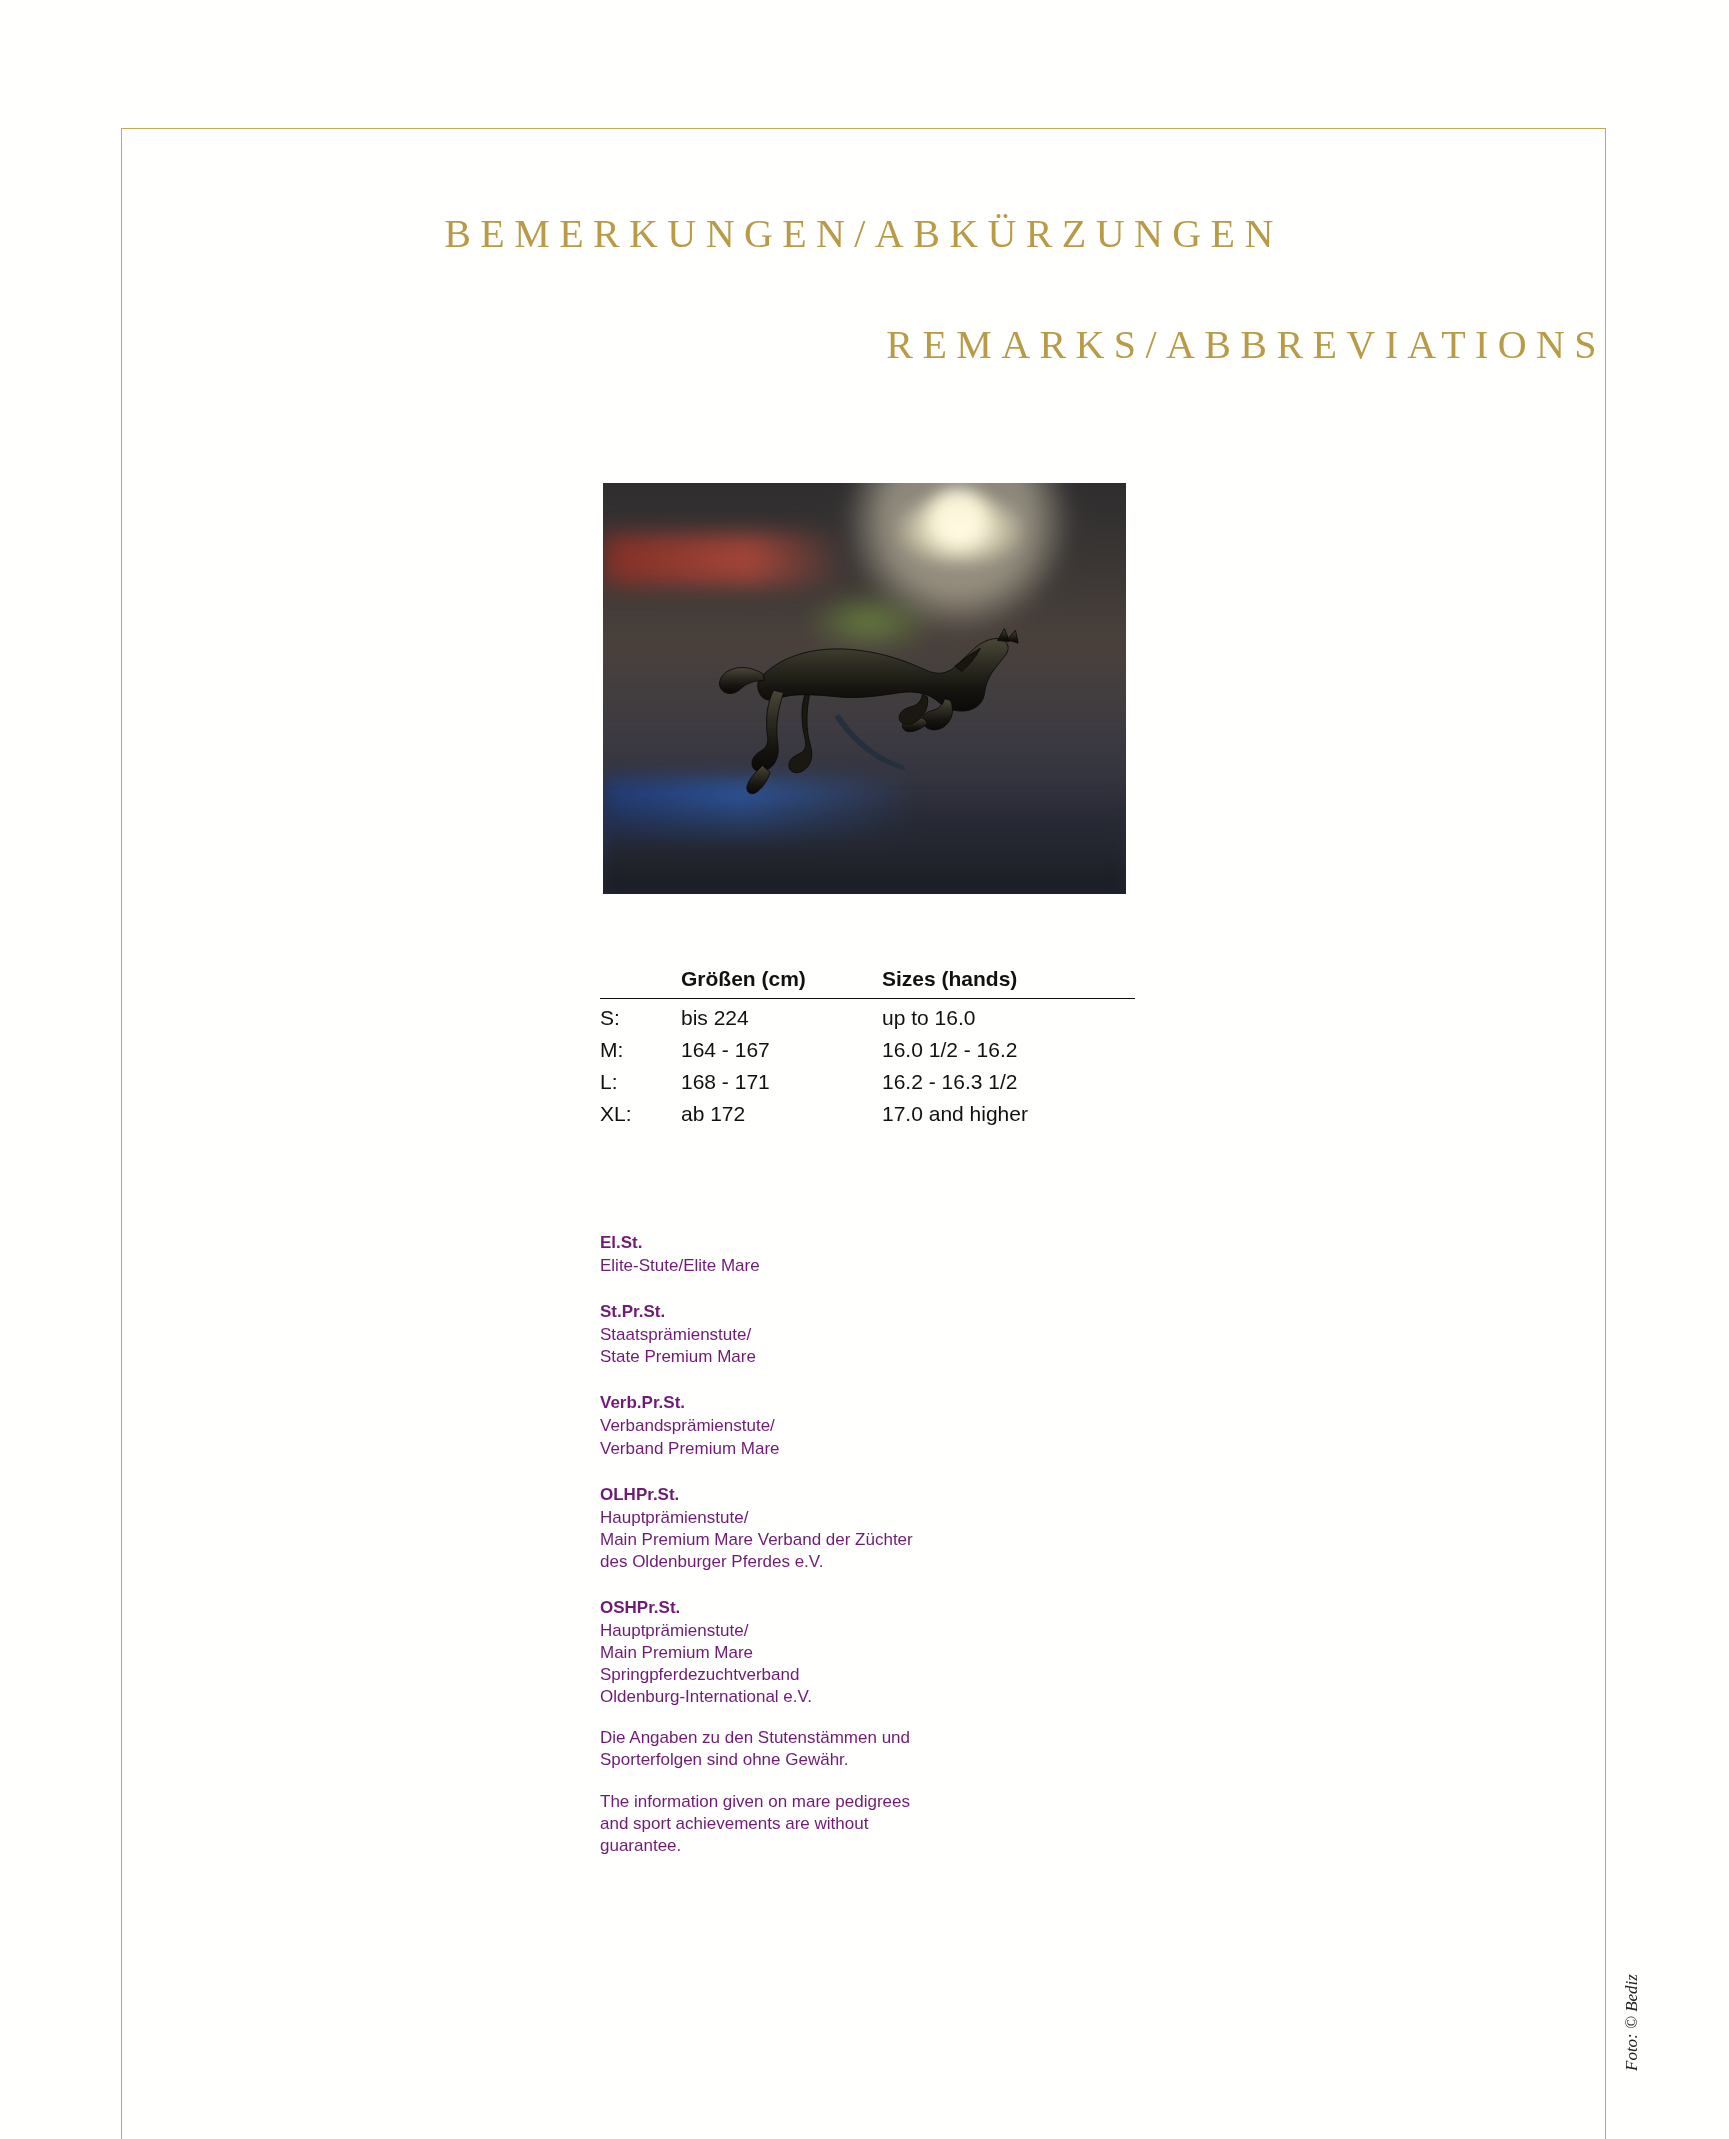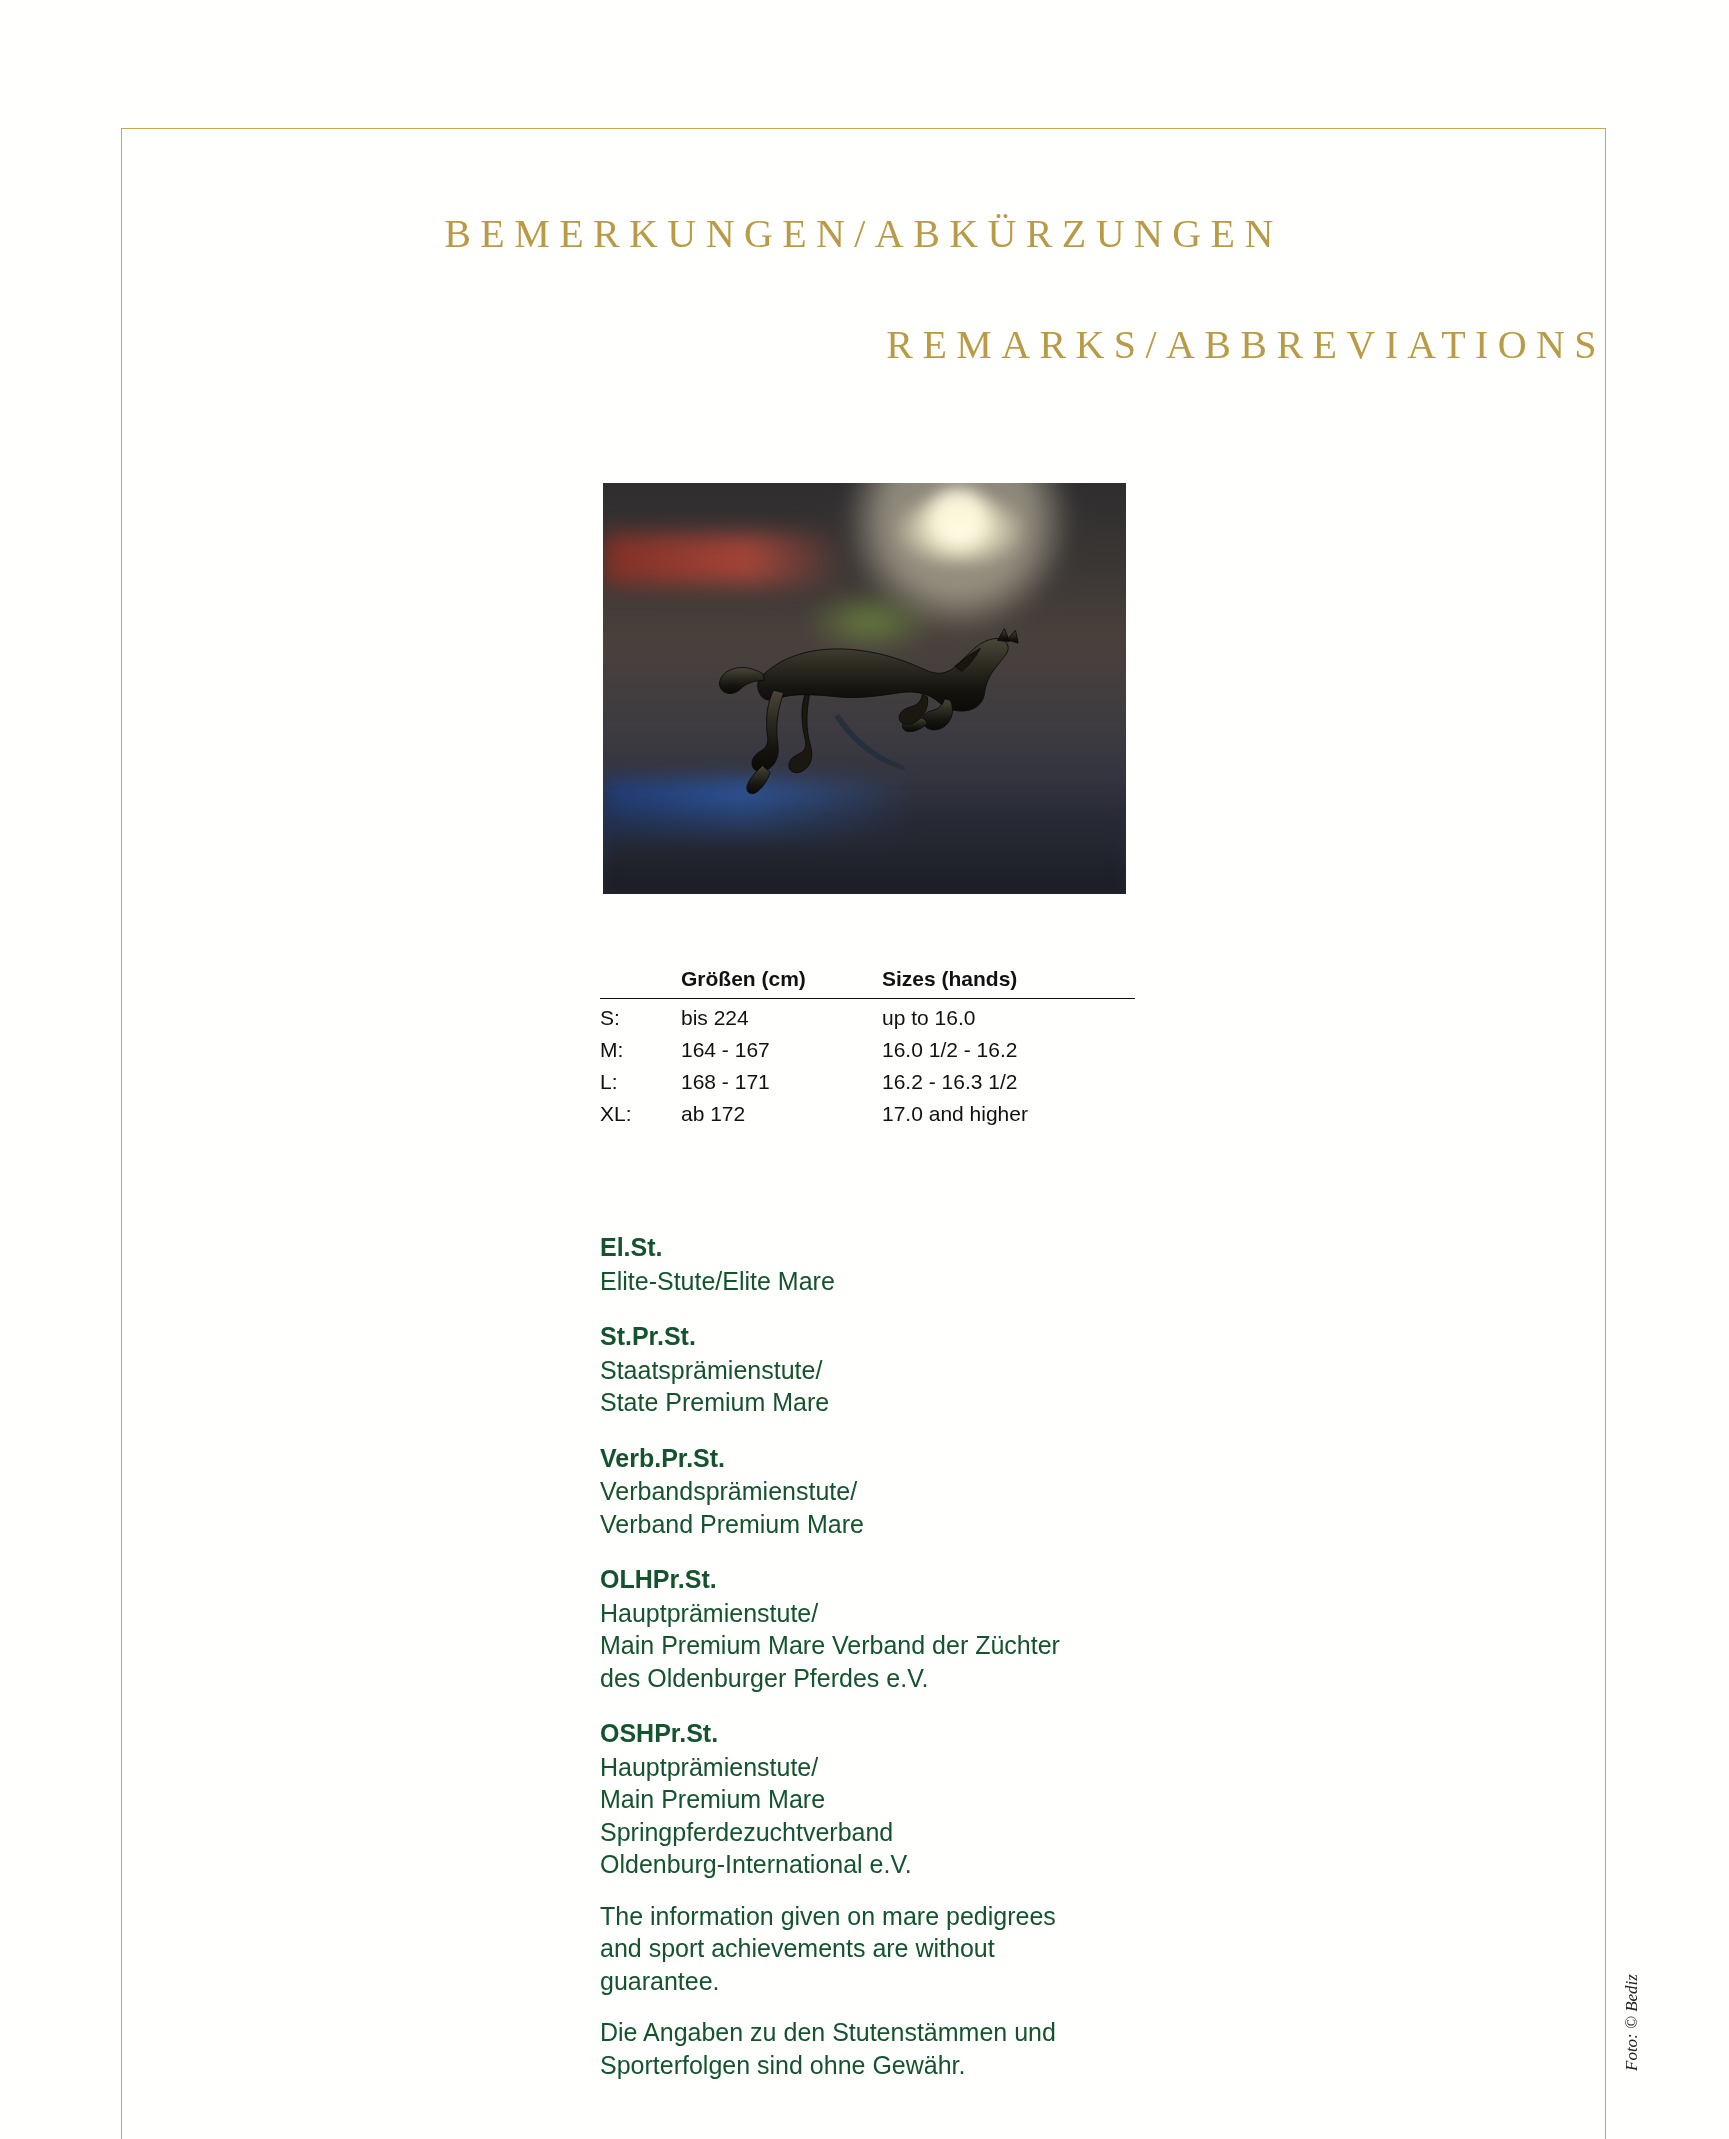--- a/index.html
+++ b/index.html
@@ -147,22 +147,22 @@
   .size-table .c1 { width: 201px; }
   .size-table .c2 { width: 240px; }
   .size-table .body .row { padding-bottom: 11px; }
 
   
   .abbr {
     position: absolute;
     left: 600px;
     top: 1233px;
     width: 556px;
-    font-size: 25px;
-    color: #14532d;
+    font-size: 17px;
+    color: #701a75;
   }
   .abbr .term {
     font-weight: bold;
     line-height: 1.18;
     margin-top: 25px;
   }
   .abbr .term:first-child { margin-top: 0; }
   .abbr .def {
     line-height: 1.3;
     margin-top: 2px;
@@ -296,20 +296,20 @@
 
     <div class="term">Verb.Pr.St.</div>
     <div class="def">Verbandsprämienstute/<br>Verband Premium Mare</div>
 
     <div class="term">OLHPr.St.</div>
     <div class="def">Hauptprämienstute/<br>Main Premium Mare Verband der Züchter<br>des Oldenburger Pferdes e.V.</div>
 
     <div class="term">OSHPr.St.</div>
     <div class="def">Hauptprämienstute/<br>Main Premium Mare<br>Springpferdezuchtverband<br>Oldenburg-International e.V.</div>
 
+    <div class="note">Die Angaben zu den Stutenstämmen und<br>Sporterfolgen sind ohne Gewähr.</div>
     <div class="note">The information given on mare pedigrees<br>and sport achievements are without<br>guarantee.</div>
-    <div class="note">Die Angaben zu den Stutenstämmen und<br>Sporterfolgen sind ohne Gewähr.</div>
   </div>
 
   <div class="credit">Foto: © Bediz</div>
 
 </div>
 
 
 </body></html>

